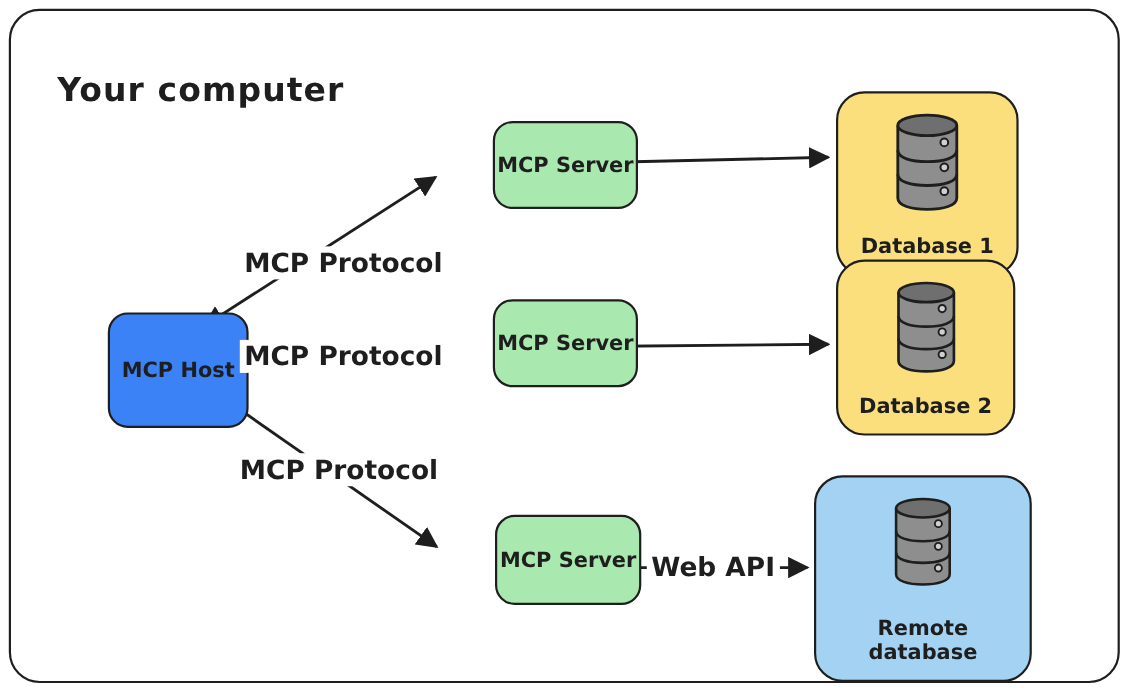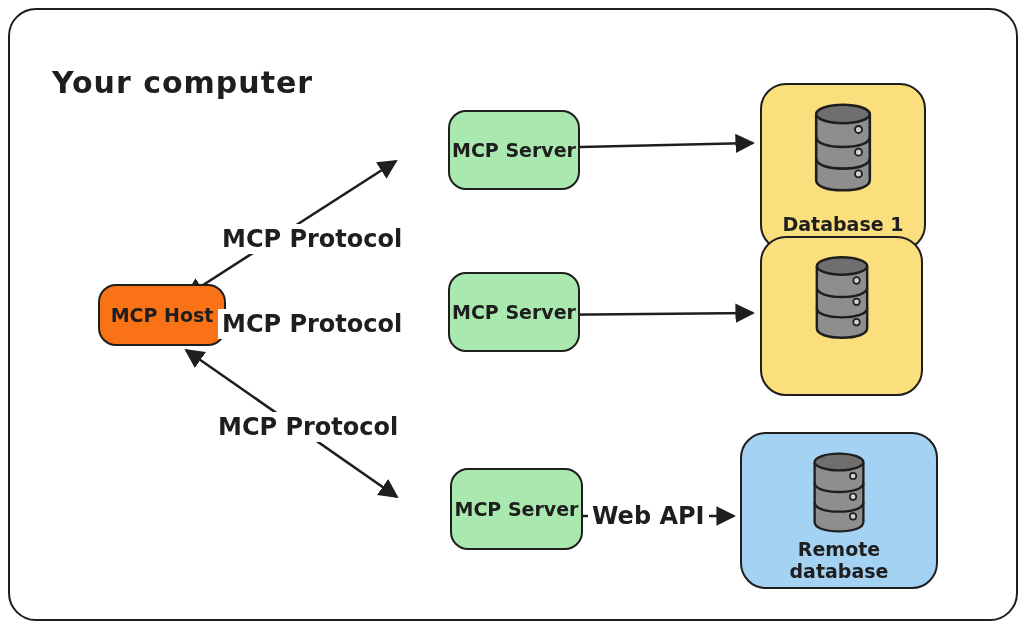--- a/index.html
+++ b/index.html
@@ -30,40 +30,40 @@
     border: 2.5px solid #1e1e1e;
     border-radius: 18px;
     display: flex;
     align-items: center;
     justify-content: center;
     font-size: 19px;
     font-weight: 600;
     text-align: center;
     margin-left: 48px;
   }
-  .node.host   { left: 50px;  top: 284px; width: 128px; height: 62px; background: #f97316; }
+  .node.host   { left: 50px;  top: 284px; width: 128px; height: 105px; background: #3b82f6; }
   .node.srv1   { left: 400px; top: 110px; width: 132px; height: 80px; background: #a9e8ae; }
   .node.srv2   { left: 400px; top: 272px; width: 132px; height: 80px; background: #a9e8ae; }
   .node.srv3   { left: 402px; top: 468px; width: 133px; height: 82px; background: #a9e8ae; }
   .dbnode {
     position: absolute;
     border: 2.5px solid #1e1e1e;
     border-radius: 26px;
     display: flex;
     flex-direction: column;
     align-items: center;
     justify-content: space-between;
     padding: 16px 8px 12px 8px;
     font-size: 19px;
     font-weight: 600;
     text-align: center;
   }
   .dbnode.db1    { left: 760px; top: 42px;  width: 166px; height: 168px; background: #fbdf7d; margin-top: 41px; }
   .dbnode.db2    { left: 760px; top: 236px; width: 163px; height: 160px; background: #fbdf7d; }
-  .dbnode.remote { left: 740px; top: 432px; width: 198px; height: 157px; background: #a3d2f2; }
+  .dbnode.remote { left: 740px; top: 432px; width: 198px; height: 188px; background: #a3d2f2; }
   .dbicon { flex: 0 0 auto; }
   .dblabel { flex: 0 0 auto; padding-bottom: 2px; }
   .arrows {
     position: absolute;
     left: 0; top: 0; width: 1026px; height: 629px;
     pointer-events: none;
   }
   .edge-label {
     position: absolute;
     font-size: 24px;
@@ -136,20 +136,21 @@
     <svg width="62" height="86" viewBox="0 0 64 88">
       <path d="M6 12 v64 c0 6.6 11.6 10 26 10 s26 -3.4 26 -10 v-64" fill="#8e8e8e" stroke="#1e1e1e" stroke-width="2.5"></path>
       <path d="M6 34 c0 6.6 11.6 10 26 10 s26 -3.4 26 -10" fill="none" stroke="#1e1e1e" stroke-width="2.5"></path>
       <path d="M6 55 c0 6.6 11.6 10 26 10 s26 -3.4 26 -10" fill="none" stroke="#1e1e1e" stroke-width="2.5"></path>
       <ellipse cx="32" cy="12" rx="26" ry="9" fill="#6f6f6f" stroke="#1e1e1e" stroke-width="2.5"></ellipse>
       <circle cx="47" cy="27" r="3.4" fill="#cfcfcf" stroke="#1e1e1e" stroke-width="1.8"></circle>
       <circle cx="47" cy="49" r="3.4" fill="#cfcfcf" stroke="#1e1e1e" stroke-width="1.8"></circle>
       <circle cx="47" cy="70" r="3.4" fill="#cfcfcf" stroke="#1e1e1e" stroke-width="1.8"></circle>
     </svg>
   </span>
+  <span class="dblabel">Database 2</span>
 </div>
 
 <div class="dbnode remote">
   <span class="dbicon">
     <svg width="60" height="84" viewBox="0 0 64 88">
       <path d="M6 12 v64 c0 6.6 11.6 10 26 10 s26 -3.4 26 -10 v-64" fill="#8e8e8e" stroke="#1e1e1e" stroke-width="2.5"></path>
       <path d="M6 34 c0 6.6 11.6 10 26 10 s26 -3.4 26 -10" fill="none" stroke="#1e1e1e" stroke-width="2.5"></path>
       <path d="M6 55 c0 6.6 11.6 10 26 10 s26 -3.4 26 -10" fill="none" stroke="#1e1e1e" stroke-width="2.5"></path>
       <ellipse cx="32" cy="12" rx="26" ry="9" fill="#6f6f6f" stroke="#1e1e1e" stroke-width="2.5"></ellipse>
       <circle cx="47" cy="27" r="3.4" fill="#cfcfcf" stroke="#1e1e1e" stroke-width="1.8"></circle>

